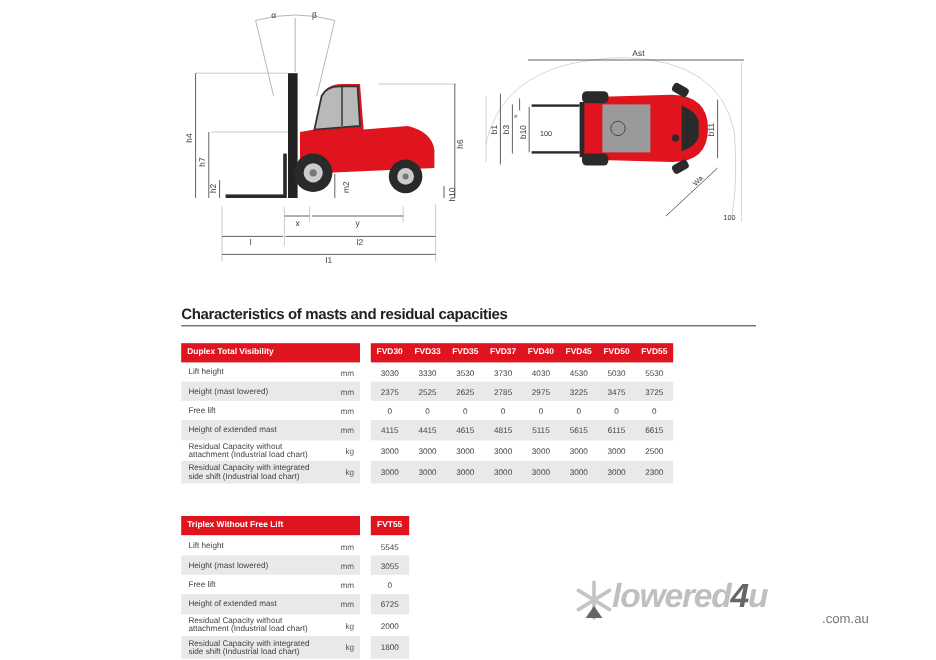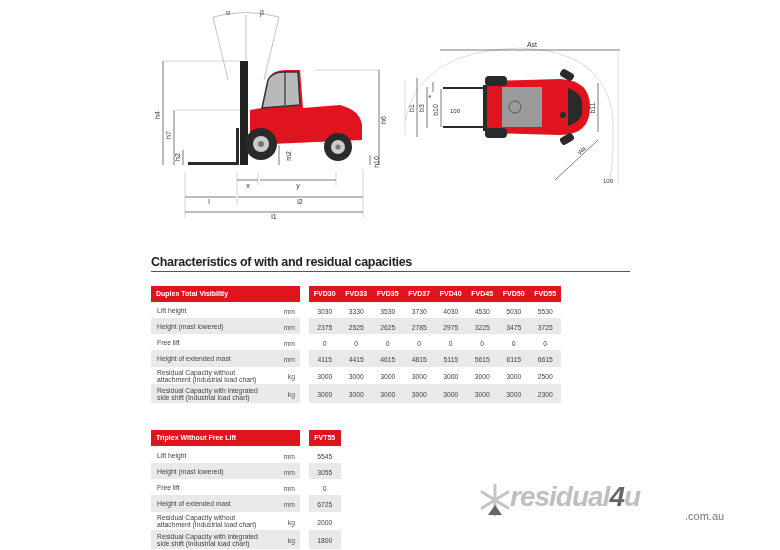--- a/index.html
+++ b/index.html
@@ -120,21 +120,21 @@
   <text transform="translate(414 108) rotate(-90)" text-anchor="middle">b1</text>
   <text transform="translate(424 108) rotate(-90)" text-anchor="middle">b3</text>
   <text transform="translate(438 110) rotate(-90)" text-anchor="middle">b10</text>
   <text x="430" y="98" font-size="5" text-anchor="middle">e</text>
   <text x="450" y="113" font-size="6">100</text>
   <text transform="translate(595 108) rotate(-90)" text-anchor="middle">b11</text>
   <text transform="translate(583 152) rotate(-45)" text-anchor="middle" font-size="6">Wa</text>
   <text x="603" y="183" font-size="6">100</text>
 </svg>
 
-<div class="section-title">Characteristics of with and residual capacities</div>
+<div class="section-title">Characteristics of masts and residual capacities</div>
 <div class="title-rule"></div>
 
 <div class="tbl" style="left:151px; top:286px; width:411px; height:120px;">
   <div class="hdr hdr-label" style="left:0; top:0; width:149px;">Duplex Total Visibility</div>
   <div class="hdr" style="left:158px; top:0; width:252px;">
     <span class="hcell" style="left:0px;">FVD30</span>
     <span class="hcell" style="left:31.5px;">FVD33</span>
     <span class="hcell" style="left:63px;">FVD35</span>
     <span class="hcell" style="left:94.5px;">FVD37</span>
     <span class="hcell" style="left:126px;">FVD40</span>
@@ -286,15 +286,15 @@
 
 <div class="logo">
   <svg width="30" height="34" viewBox="0 0 30 34" style="position:absolute; left:0; top:2px;">
     <g stroke="#c4c4c4" stroke-width="3" stroke-linecap="round">
       <line x1="15" y1="2" x2="15" y2="32"></line>
       <line x1="2" y1="9" x2="28" y2="25"></line>
       <line x1="2" y1="25" x2="28" y2="9"></line>
     </g>
     <path d="M8 32 L15 22 L22 32 Z" fill="#666"></path>
   </svg>
-  <span class="logo-text"><span>residual</span><span class="logo-four">4</span><span>u</span></span>
+  <span class="logo-text"><span>lowered</span><span class="logo-four">4</span><span>u</span></span>
   <span class="logo-sub">.com.au</span>
 </div>
 
 </body></html>

